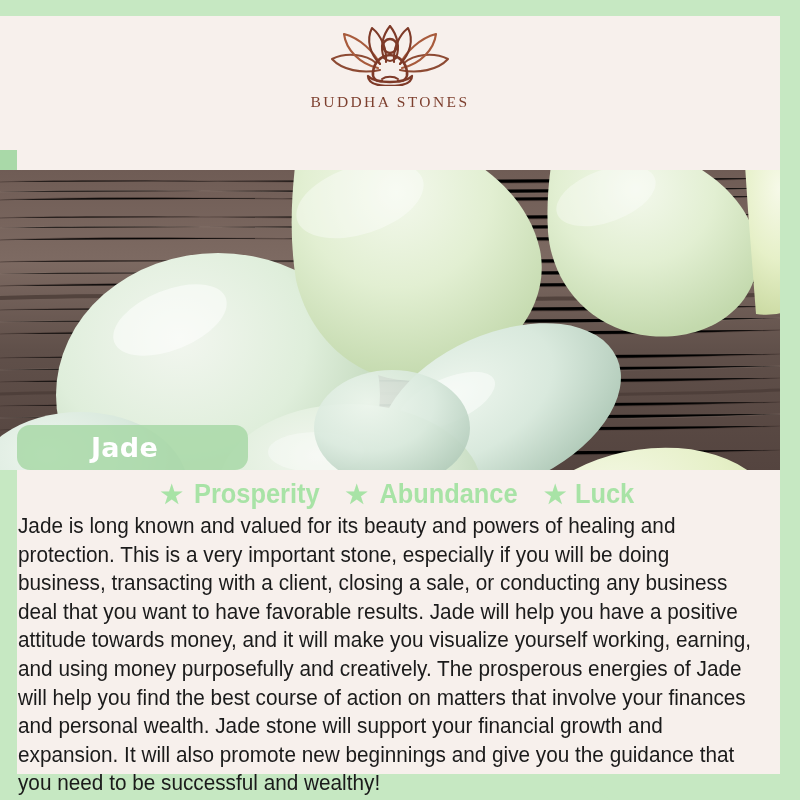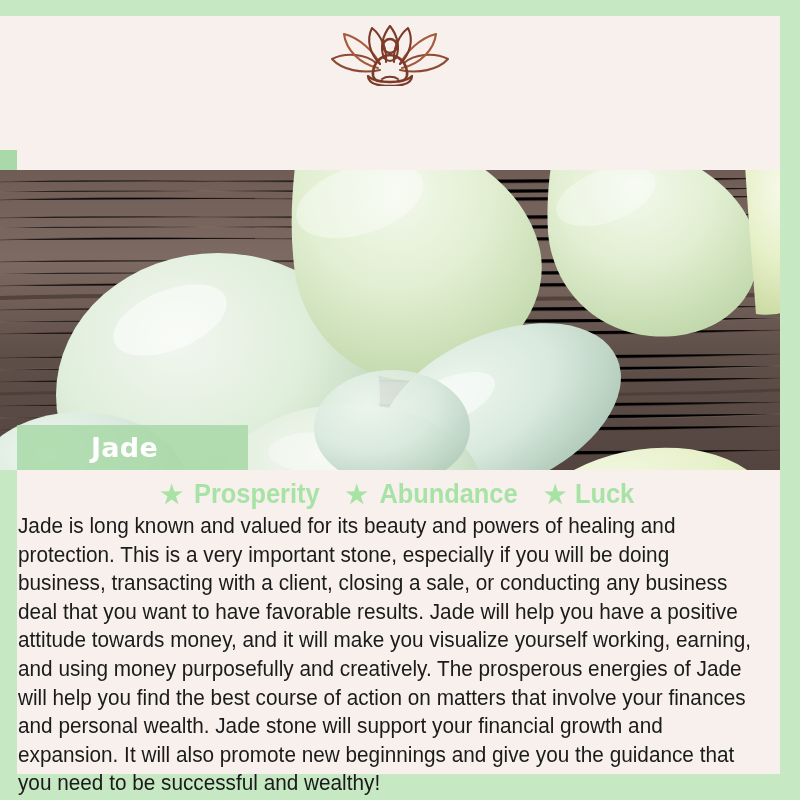--- a/index.html
+++ b/index.html
@@ -108,20 +108,21 @@
   .photo svg { display: block; width: 780px; height: 300px; }
 
   
   .jade-strip {
     position: absolute;
     top: 425px; left: 17px;
     width: 231px; height: 45px;
     background: rgba(169, 217, 168, 0.86);
     display: flex;
     align-items: center;
+    border-radius: 13px;
   }
   .jade-label {
     margin-left: 74px;
     color: #ffffff;
     font-size: 27px;
     font-weight: bold;
     font-family: "DejaVu Sans", sans-serif;
     letter-spacing: 0.3px;
   }
 
@@ -192,20 +193,21 @@
         <circle cx="80" cy="22" r="7" stroke="#7e3a28" stroke-width="2.4"></circle>
 
         <path d="M80 31 C70 32 64 39 63 48 C62 54 66 58 72 57" stroke="#7e3a28" stroke-width="2.6"></path>
         <path d="M80 31 C90 32 96 39 97 48 C98 54 94 58 88 57" stroke="#7e3a28" stroke-width="2.6"></path>
 
         <path d="M58 52 C58 60 68 62 80 62 C92 62 102 60 102 52 C98 56 90 58 80 58 C70 58 62 56 58 52 Z" stroke="#7e3a28" stroke-width="2.3" fill="#7e3a28" fill-opacity="0.06"></path>
 
         <path d="M72 55 C76 52 84 52 88 55" stroke="#7e3a28" stroke-width="2"></path>
       </g>
     </svg>
+    <div class="logo-word">BUDDHA STONES</div>
   </div>
 
 
   <div class="photo">
     <svg viewBox="0 0 780 300" preserveAspectRatio="none">
       <defs>
         <linearGradient id="wood" x1="0" y1="0" x2="0" y2="1">
           <stop offset="0%" stop-color="#6f5c55"></stop>
           <stop offset="30%" stop-color="#7d6a62"></stop>
           <stop offset="60%" stop-color="#60504a"></stop>

